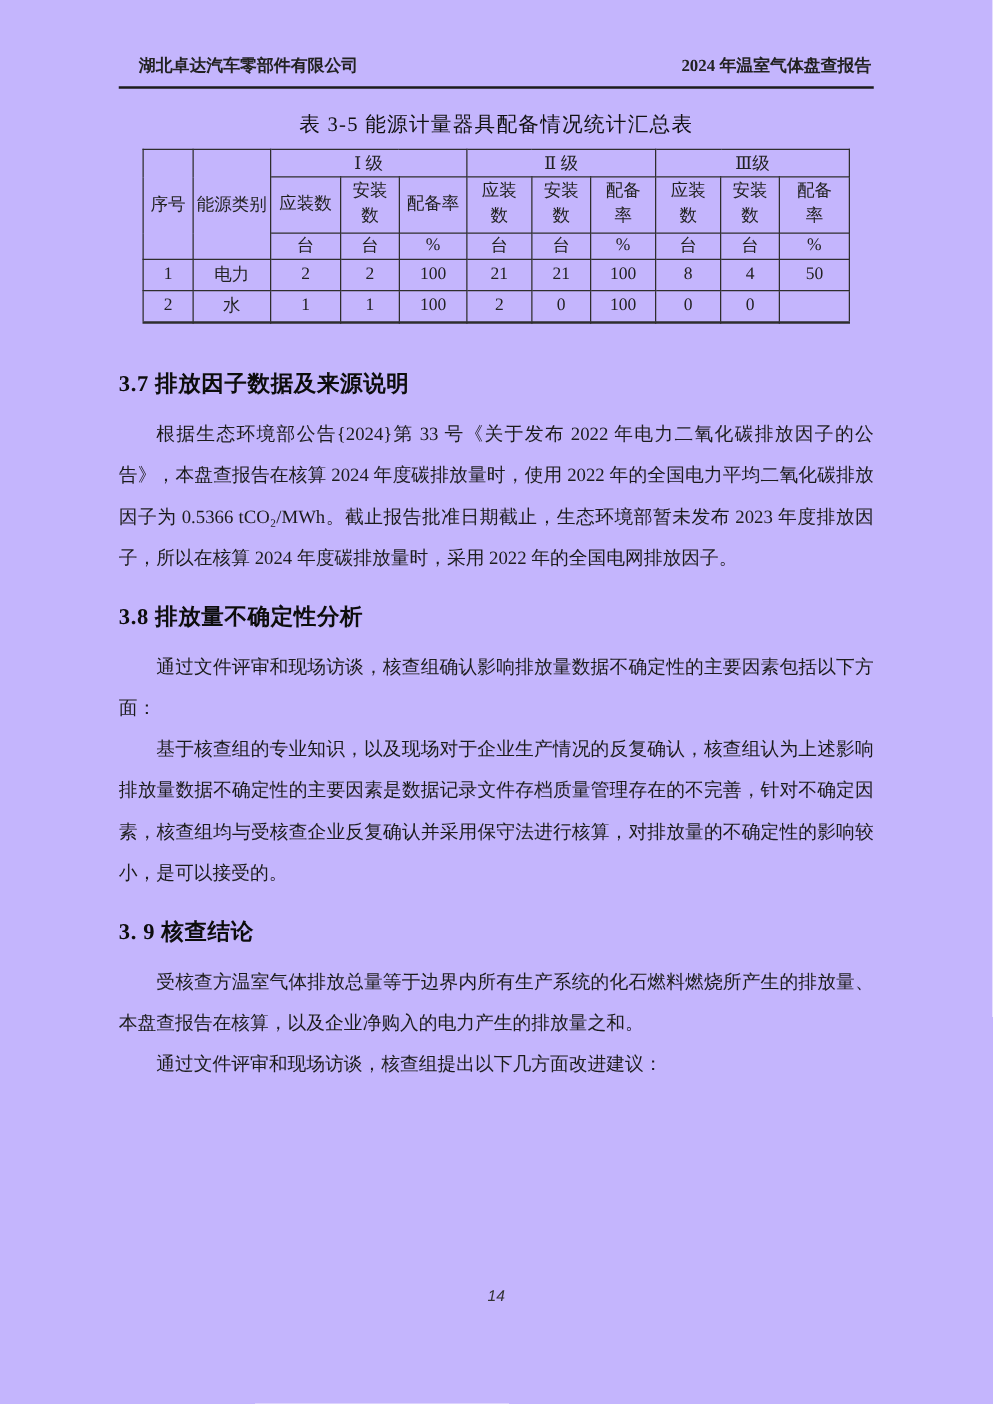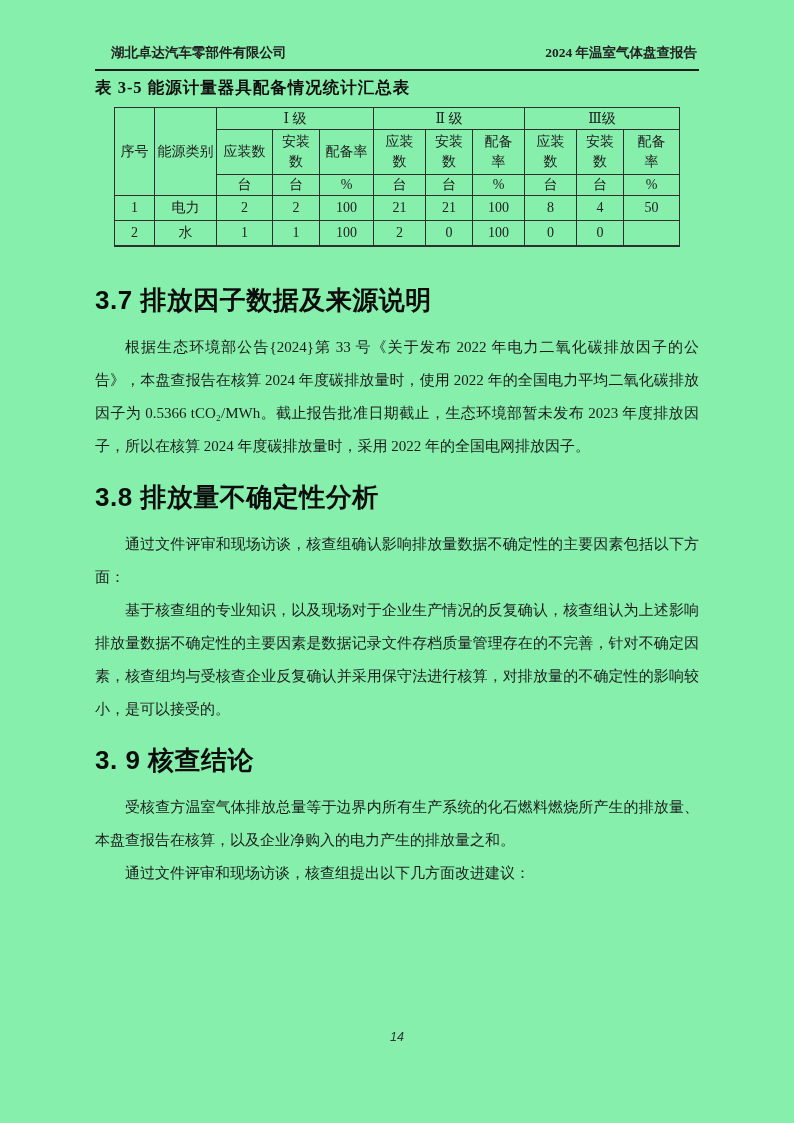--- a/index.html
+++ b/index.html
@@ -1,57 +1,57 @@
 <!DOCTYPE html>
 <html lang="zh"><head>
 <meta charset="utf-8">
 <style>
   html,body { margin:0; padding:0; background:#ffffff; }
   .page {
     position:relative;
     width:794px; height:1123px;
     margin:0 auto;
-    background:#86efac;
+    background:#c4b5fd;
     box-sizing:border-box;
     padding:44px 95px 0 95px;
     overflow:hidden;
     font-family:"Liberation Serif","DejaVu Serif",serif;
     color:#1e1e1e;
   }
   
   .page-header {
     display:flex; justify-content:space-between; align-items:flex-end;
     border-bottom:2px solid #1c1c1c;
     padding:0 2px 7px 16px;
     font-size:13.5px; font-weight:bold; color:#222;
   }
   
   .table-title {
-    font-weight:bold; font-size:16.5px;
-    margin:6px 0 0 0; color:#111; letter-spacing:1px;
+    text-align:center; font-weight:normal; font-size:16.5px;
+    margin:18px 0 0 0; color:#111; letter-spacing:1px;
   }
   table.energy-table {
     border-collapse:collapse; table-layout:fixed;
     width:565px; margin:8px auto 0 auto;
     border:1.5px solid #2e2e2e; border-bottom-width:2.5px;
   }
   table.energy-table td {
     border:1.2px solid #2e2e2e;
     text-align:center; vertical-align:middle;
     font-size:14px; color:#222; padding:0;
   }
   tr.r-level td  { height:21px; }
   tr.r-names td  { height:44px; }
   tr.r-units td  { height:20px; }
   tr.r-data td   { height:24px; }
   td.wrap2 { white-space:pre-line; line-height:1.4; }
   
   h2.section-heading {
-    font-family:Liberation Sans, sans-serif;
-    font-size:26px; font-weight:700; color:#0d0d0d;
+    font-family:Liberation Serif, serif;
+    font-size:18px; font-weight:700; color:#0d0d0d;
     margin:17px 0 13px 0; letter-spacing:0.5px;
   }
   h2.first-heading { margin-top:36px; }
   p.body-par {
     font-size:15px; line-height:33px; color:#1c1c1c;
     text-align:justify; text-indent:2em; margin:0;
   }
   
   .page-footer {
     position:absolute; top:1030px; left:0; right:0;

